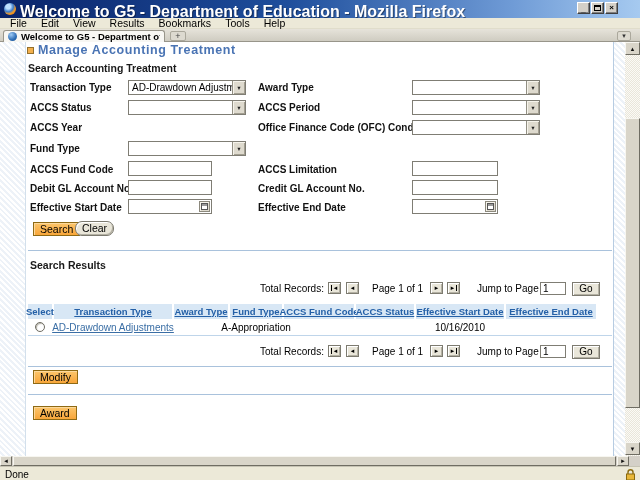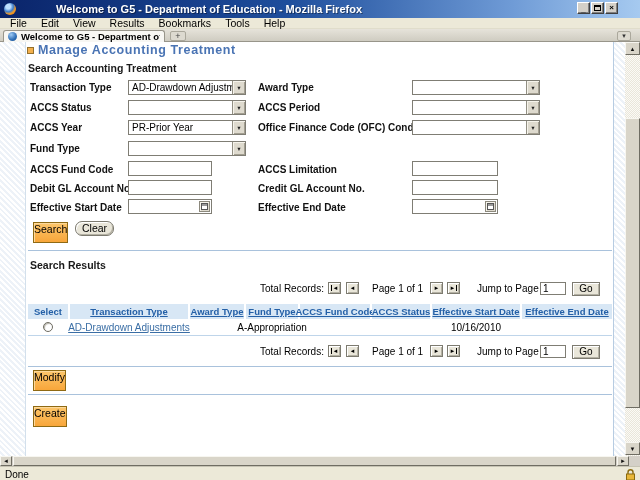--- a/index.html
+++ b/index.html
@@ -5,22 +5,22 @@
   * { margin:0; padding:0; box-sizing:border-box; }
   html,body { width:640px; height:480px; overflow:hidden; }
   body { font-family:"Liberation Sans","DejaVu Sans",sans-serif; font-size:10px; color:#000; }
   #screen { position:relative; width:640px; height:480px; background:#D4D0C8; overflow:hidden; }
 
   
   #titlebar { position:absolute; left:0; top:0; width:640px; height:18px;
     background:linear-gradient(90deg,#0A246A 0%,#1E4E9C 45%,#6F9BD6 80%,#A6CAF0 100%); }
   #ff-icon { position:absolute; left:4px; top:3px; width:12px; height:12px; border-radius:50%;
     background:radial-gradient(circle at 35% 30%,#BFE0FF 0 20%,#3E7ECC 45%,#F59A23 65%,#B85E0C 100%); }
-  #win-title { position:absolute; left:20px; top:3px; color:#fff; font-weight:bold; font-size:11px;
-    white-space:nowrap; text-shadow:1px 1px 0 rgba(0,0,0,.4);margin-left:36px; }
+  #win-title { position:absolute; left:20px; top:3px; color:#fff; font-weight:bold; font-size:16px;
+    white-space:nowrap; text-shadow:1px 1px 0 rgba(0,0,0,.4); }
   .winbtn { position:absolute; top:2px; width:13px; height:12px; background:#D4D0C8;
     border:1px solid; border-color:#FFFFFF #404040 #404040 #FFFFFF; box-shadow:inset -1px -1px 0 #808080;
     display:flex; align-items:center; justify-content:center; font-size:8px; line-height:8px; font-weight:bold; }
   #btn-min { left:577px; } #btn-restore { left:591px; } #btn-close { left:605px; }
   #btn-min span { position:relative; top:2px; }
   .restore-glyph { width:7px; height:6px; border:1px solid #000; border-top-width:2px; }
 
   
   #menubar { position:absolute; left:0; top:18px; width:640px; height:11px; background:#ECE9D8;
     display:flex; align-items:center; padding-left:3px; border-bottom:1px solid #E0DDCB; }
@@ -63,22 +63,22 @@
 
   .ti { position:absolute; height:15px; background:#fff; border:1px solid #7F7D74;
     font-size:10px; padding:0 2px; font-family:inherit; }
   .date-wrap { position:absolute; height:15px; }
   .date-wrap input { position:absolute; left:0; top:0; width:100%; height:15px; background:#fff;
     border:1px solid #7F7D74; font-size:10px; padding:0 2px; font-family:inherit; }
   .cal-btn { position:absolute; right:2px; top:2px; width:11px; height:11px; background:#DEDACE;
     border:1px solid #8C897D; box-shadow:inset 1px 1px 0 #F6F4EC; display:flex; align-items:center; justify-content:center; }
   .cal-glyph { width:7px; height:7px; border:1px solid #555; background:#fff; box-shadow:inset 0 2px 0 #999; }
 
-  .btn-orange { position:absolute; height:21px; background:linear-gradient(180deg,#FCC66C,#F8A63A);
-    border:1px solid #8F6A14; box-shadow:inset 0 0 0 1px #FDD globe28A; padding:0 0; font-size:10.5px;
+  .btn-orange { position:absolute; height:14px; background:linear-gradient(180deg,#FCC66C,#F8A63A);
+    border:1px solid #8F6A14; box-shadow:inset 0 0 0 1px #FDD globe28A; padding:0 6px; font-size:10.5px;
     line-height:13px; color:#000; text-align:center; box-shadow:inset 1px 1px 0 #FDD99A; }
   .btn-gray { position:absolute; height:15px; background:#E9E6D9; border:1px solid #7D7B70;
     box-shadow:inset 1px 1px 0 #fff, inset -1px -1px 0 #B4B1A4; padding:0 6px; font-size:10.5px;
     line-height:13px; color:#000; text-align:center; }
 
   .hdivider { position:absolute; left:28px; width:584px; height:1px; background:#A9C2DC; }
 
   #results-title { position:absolute; left:30px; top:217px; font-weight:bold; font-size:10.5px; color:#1a1a1a; }
 
   .pagination { position:absolute; left:28px; width:584px; height:14px; font-size:10px; }
@@ -92,21 +92,21 @@
   .go-btn { width:28px; height:14px; background:#E9E6D9; border:1px solid #7D7B70;
     box-shadow:inset 1px 1px 0 #fff, inset -1px -1px 0 #B4B1A4; font-size:10px; line-height:12px; text-align:center; }
 
   #results-table { position:absolute; left:28px; top:262px; width:584px; }
   .thead-row { display:flex; height:15px; }
   .th { background:#D8E7F5; color:#2460A7; font-weight:bold; font-size:9.5px;
     display:flex; align-items:center; justify-content:center; margin-right:2px; white-space:nowrap; }
   .th.sortable { text-decoration:underline; }
   .tbody-row { display:flex; height:17px; align-items:center; border-bottom:1px solid #BFD5EA; }
   .td { font-size:10px; display:flex; align-items:center; justify-content:center; margin-right:2px; white-space:nowrap; }
-  .c1{width:40px;} .c2{width:118px;} .c3{width:54px;} .c4{width:52px;}
+  .c1{width:24px;} .c2{width:118px;} .c3{width:54px;} .c4{width:52px;}
   .c5{width:70px;} .c6{width:58px;} .c7{width:88px;} .c8{width:90px; margin-right:0;}
   .row-link { color:#3A6EA5; text-decoration:underline; }
   .radio { width:10px; height:10px; border-radius:50%; background:#fff; border:1px solid #6E6C62;
     box-shadow:inset 1px 1px 1px #B8B6AC; }
 
   
   .sb-btn { position:absolute; background:#D9D5C9; border:1px solid; border-color:#F7F6F0 #6F6D63 #6F6D63 #F7F6F0;
     display:flex; align-items:center; justify-content:center; font-size:6px; color:#111; }
   #vscroll { position:absolute; left:625px; top:42px; width:15px; height:414px;
     background-color:#F2F0E6;
@@ -192,24 +192,20 @@
     <div class="flabel" style="left:258px; top:160px;">Effective End Date</div>
 
     <div class="dd" style="left:128px; top:38px; width:118px;">
       <span class="val">AD-Drawdown Adjustments</span>
       <span class="arrow">▼</span>
     </div>
     <div class="dd" style="left:128px; top:58px; width:118px;">
       <span class="val"></span>
       <span class="arrow">▼</span>
     </div>
-    <div class="dd" style="left:128px; top:78px; width:118px;">
-      <span class="val">PR-Prior Year</span>
-      <span class="arrow">▼</span>
-    </div>
     <div class="dd" style="left:128px; top:99px; width:118px;">
       <span class="val"></span>
       <span class="arrow">▼</span>
     </div>
 
     <div class="dd" style="left:412px; top:38px; width:128px;">
       <span class="val"></span>
       <span class="arrow">▼</span>
     </div>
     <div class="dd" style="left:412px; top:58px; width:128px;">
@@ -319,21 +315,21 @@
           <span class="bar"></span>
         </span>
       <span class="pg-el" style="left:449px; top:1px;">Jump to Page</span>
       <input class="pg-el jump-input" style="left: 512px; top: 0px;" value="1">
       <span class="pg-el go-btn" style="left:544px; top:0;">Go</span>
     </div>
 
     <div class="hdivider" style="top:324px;"></div>
     <div class="btn-orange" style="left:33px; top:328px;">Modify</div>
     <div class="hdivider" style="top:352px;"></div>
-    <div class="btn-orange" style="left:33px; top:364px;">Create</div>
+    <div class="btn-orange" style="left:33px; top:364px;">Award</div>
 
   </div>
 
   <div id="vscroll">
     <div class="sb-btn" id="vs-up">
         <span>▲</span>
       </div>
     <div id="vs-thumb"></div>
     <div class="sb-btn" id="vs-down">
         <span>▼</span>

